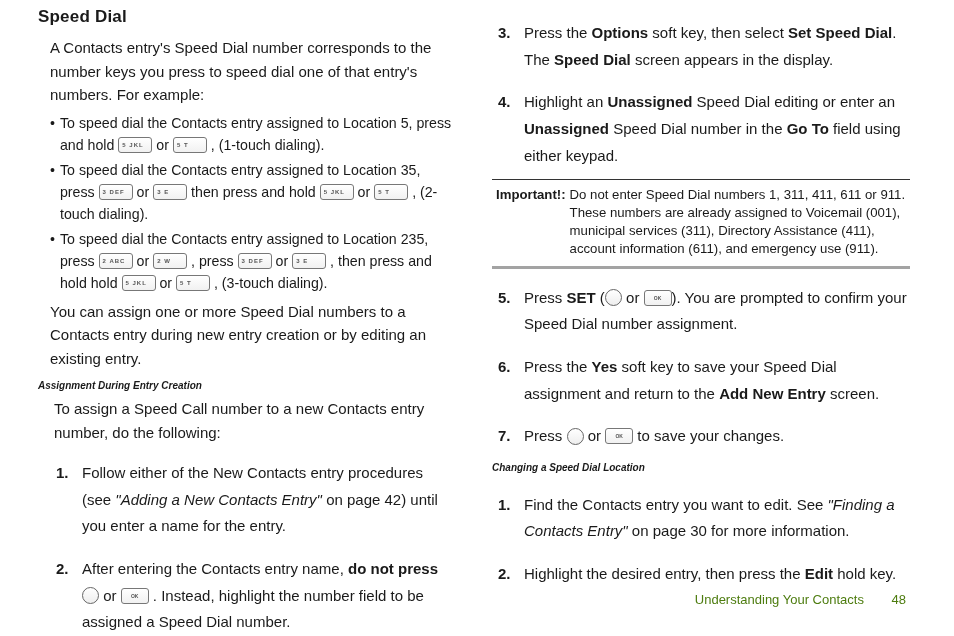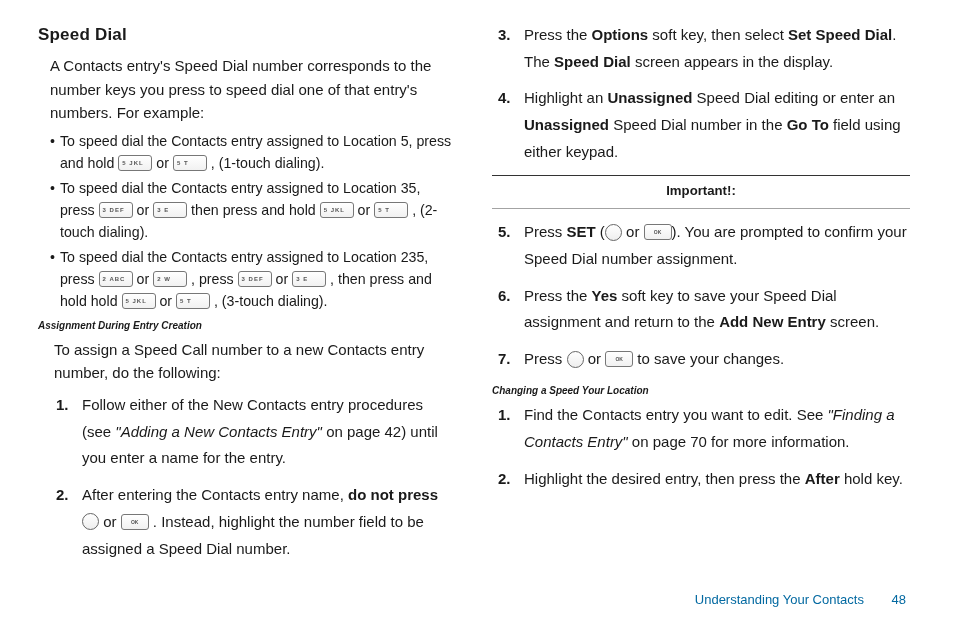--- a/index.html
+++ b/index.html
@@ -10,21 +10,21 @@
     color: #1a1a1a;
     width: 954px;
     height: 636px;
     overflow: hidden;
     font-size: 15px;
   }
   .page {
     display: flex;
     flex-direction: row;
     gap: 36px;
-    padding: 22px 44px 0 38px;
+    padding: 4px 44px 0 38px;
     height: 590px;
     box-sizing: border-box;
   }
   .col {
     flex: 1 1 0;
     line-height: 1.55;
   }
   .h2 {
     font-family: Arial, sans-serif;
     font-weight: 900;
@@ -59,21 +59,21 @@
     margin: 6px 0 4px 0;
   }
   ol.steps {
     list-style: none;
     padding: 0;
     margin: 0 0 0 12px;
     counter-reset: step;
   }
   ol.steps > li {
     counter-increment: step;
-    margin: 0 0 10px 0;
+    margin: 16px 0 10px 0;
     padding-left: 32px;
     position: relative;
     line-height: 1.78;
   }
   ol.steps > li::before {
     content: counter(step) ".";
     position: absolute;
     left: 6px;
     top: 0;
     font-weight: 700;
@@ -121,41 +121,40 @@
     text-align: center;
     color: #555;
     font-weight: 700;
     position: relative;
     top: -1px;
   }
   .b { font-weight: 700; }
   .i { font-style: italic; }
   .important-box {
     border-top: 1px solid #333;
-    border-bottom: 1px solid #a3a3a3;
+    border-bottom: 3px solid #a3a3a3;
     padding: 6px 4px 8px 4px;
     margin: 6px 0 10px 0;
     font-size: 13.2px;
     line-height: 1.35;
     display: flex;
     gap: 4px;
     font-stretch: condensed;
-    justify-content: center;
   }
   .important-label {
     font-weight: 700;
     white-space: nowrap;
   }
   .footer {
     width: 954px;
     text-align: right;
     font-size: 13px;
     padding: 2px 48px 0 0;
     box-sizing: border-box;
-    color: #0369a1;
+    color: #4d7c0f;
   }
   .footer .pg {
     display: inline-block;
     margin-left: 24px;
   }
   .extra-block { margin-top: 6px; }
 </style>
 </head>
 <body>
 
@@ -203,20 +202,21 @@
           <span class="key">3  E</span>
           <span>, then press and hold hold </span>
           <span class="key">5  JKL</span>
           <span> or </span>
           <span class="key">5  T</span>
           <span>, (3-touch dialing).</span>
         </span>
       </div>
     </div>
 
+    <div class="para">You can assign one or more Speed Dial numbers to a Contacts entry during new entry creation or by editing an existing entry.</div>
 
     <div class="h3">Assignment During Entry Creation</div>
     <div class="para" style="margin-left:16px;">To assign a Speed Call number to a new Contacts entry number, do the following:</div>
 
     <ol class="steps">
       <li>
         <span>Follow either of the New Contacts entry procedures (see </span>
         <span class="i">"Adding a New Contacts Entry"</span>
         <span> on page 42) until you enter a name for the entry.</span>
       </li>
@@ -236,41 +236,42 @@
       <li>
         <span>Press the </span><span class="b">Options</span><span> soft key, then select </span><span class="b">Set Speed Dial</span><span>. The </span><span class="b">Speed Dial</span><span> screen appears in the display.</span>
       </li>
       <li>
         <span>Highlight an </span><span class="b">Unassigned</span><span> Speed Dial editing or enter an </span><span class="b">Unassigned</span><span> Speed Dial number in the </span><span class="b">Go To</span><span> field using either keypad.</span>
       </li>
     </ol>
 
     <div class="important-box">
       <span class="important-label">Important!:</span>
+      <span>Do not enter Speed Dial numbers 1, 311, 411, 611 or 911. These numbers are already assigned to Voicemail (001), municipal services (311), Directory Assistance (411), account information (611), and emergency use (911).</span>
     </div>
 
     <ol class="steps" style="counter-reset: step 4; margin-left:0;">
       <li>
         <span>Press </span><span class="b">SET</span><span> (</span><span class="circ"></span><span> or </span><span class="okkey">OK</span><span>). You are prompted to confirm your Speed Dial number assignment.</span>
       </li>
       <li>
         <span>Press the </span><span class="b">Yes</span><span> soft key to save your Speed Dial assignment and return to the </span><span class="b">Add New Entry</span><span> screen.</span>
       </li>
       <li>
         <span>Press </span><span class="circ"></span><span> or </span><span class="okkey">OK</span><span> to save your changes.</span>
       </li>
     </ol>
 
-    <div class="h3">Changing a Speed Your Location</div>
+    <div class="h3">Changing a Speed Dial Location</div>
     <ol class="steps" style="margin-left:0;">
       <li>
-        <span>Find the Contacts entry you want to edit. See </span><span class="i">"Finding a Contacts Entry"</span><span> on page 70 for more information.</span>
-      </li>
-      <li>
-        <span>Highlight the desired entry, then press the </span><span class="b">After</span><span> hold key.</span>
+        <span>Find the Contacts entry you want to edit. See </span><span class="i">"Finding a Contacts Entry"</span><span> on page 30 for more information.</span>
+      </li>
+      <li>
+        <span>Highlight the desired entry, then press the </span><span class="b">Edit</span><span> hold key.</span>
       </li>
     </ol>
   </div>
 
 </div>
 
 <div class="footer">
   <span>Understanding Your Contacts</span>
   <span class="pg">48</span>
 </div>

